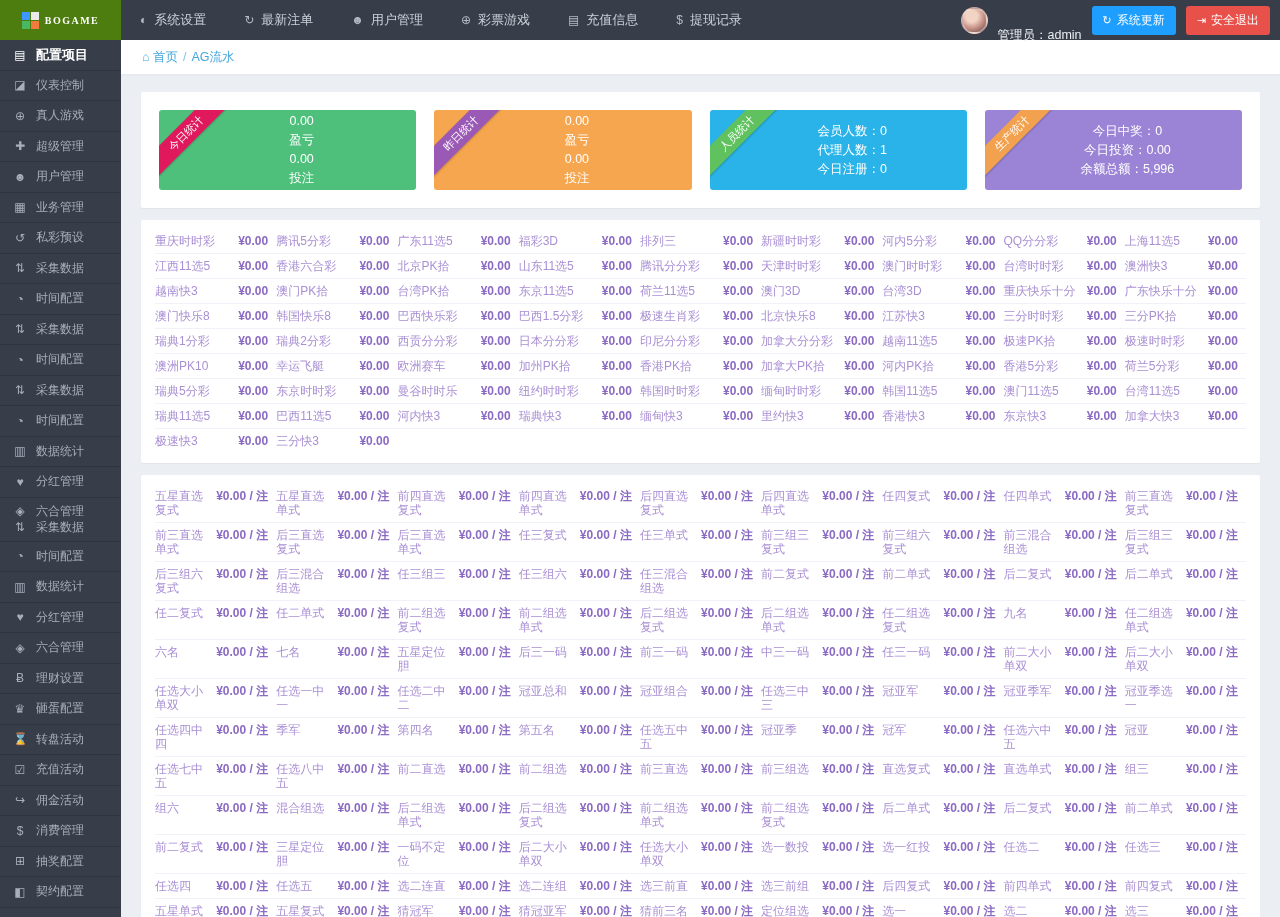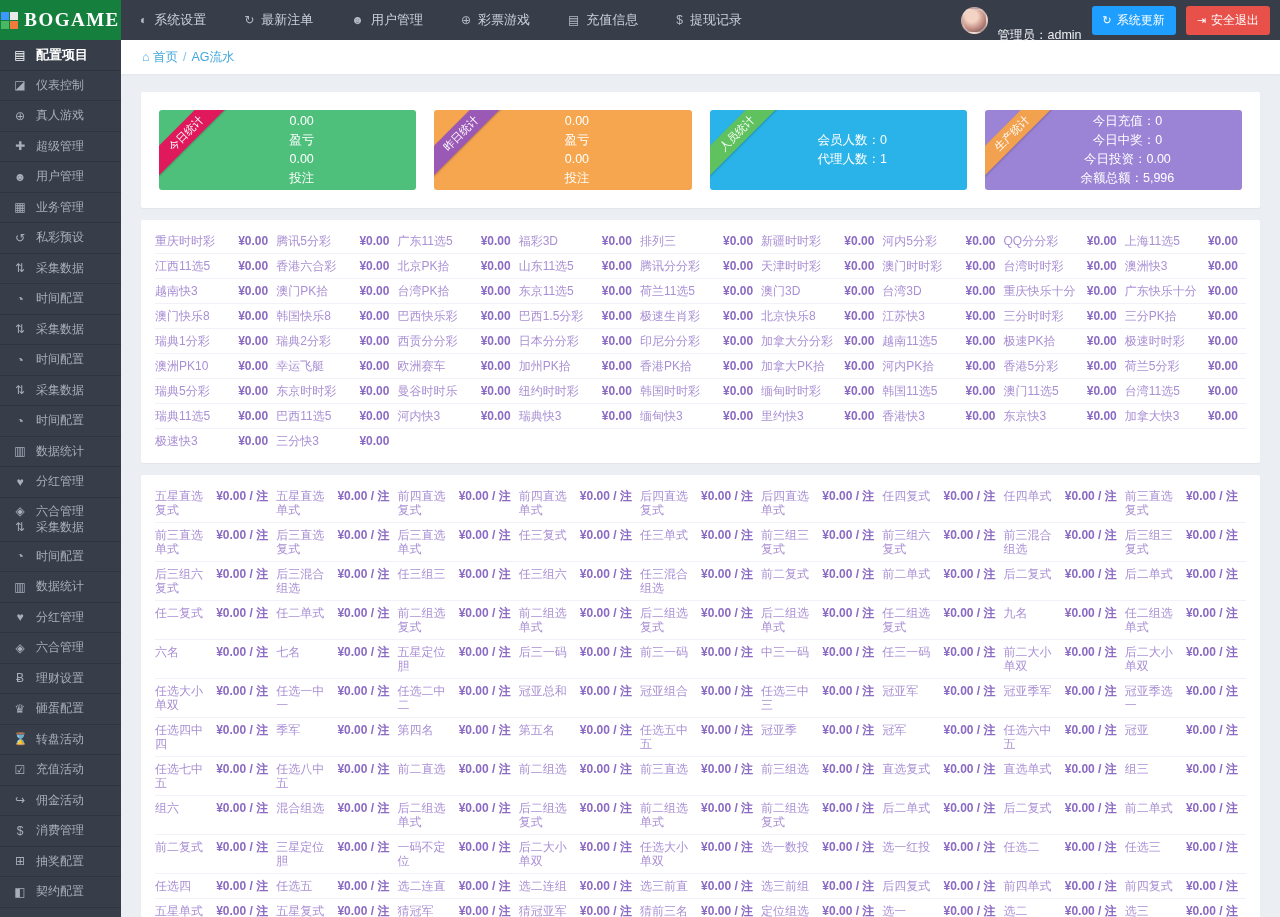--- a/index.html
+++ b/index.html
@@ -1,23 +1,23 @@
 <!DOCTYPE html>
 <html><head>
 <meta charset="utf-8">
 <style>
   * { margin:0; padding:0; box-sizing:border-box; }
   html,body { width:1280px; height:917px; overflow:hidden; background:#ebeef2;
     font-family:"Liberation Sans","DejaVu Sans",sans-serif; }
 
   
   .navbar { display:flex; align-items:stretch; height:40px; background:#373d49; }
-  .logo { width:121px; background:#15803d; display:flex; align-items:center; justify-content:center;
+  .logo { width:121px; background:#4d7c0f; display:flex; align-items:center; justify-content:center;
     gap:6px; color:#fff; font-family:"Liberation Serif","DejaVu Serif",serif; font-weight:bold;
-    font-size:19px; letter-spacing:1.5px; cursor:pointer; }
+    font-size:10px; letter-spacing:1.5px; cursor:pointer; }
   .logo-grid { display:grid; grid-template-columns:8px 8px; grid-template-rows:8px 8px; gap:1px; }
   .logo-grid i { display:block; }
   .nav-menu { display:flex; }
   .nav-item { display:flex; align-items:center; gap:7px; padding:0 19px; color:#ccd0d9;
     font-size:13px; cursor:pointer; }
   .nav-ico { font-size:12px; opacity:.85; }
   .nav-right { margin-left:auto; display:flex; align-items:center; gap:10px; padding-right:10px; }
   .avatar { width:27px; height:27px; border-radius:50%; cursor:pointer;
     background:radial-gradient(circle at 38% 32%, #f2d3c4 0 28%, #c9958a 55%, #5f4040);
     border:2px solid rgba(255,255,255,.35); }
@@ -255,24 +255,24 @@
           <span class="ribbon" style="background: rgb(155, 89, 182);">昨日统计</span>
           <div class="line">0.00</div>
           <div class="line">盈亏</div>
           <div class="line">0.00</div>
           <div class="line">投注</div>
         </div>
         <div class="card" style="background: rgb(42, 179, 232);">
           <span class="ribbon" style="background: rgb(95, 194, 95);">人员统计</span>
           <div class="line">会员人数：0</div>
           <div class="line">代理人数：1</div>
+          <div class="line">今日注册：0</div>
         </div>
         <div class="card" style="background: rgb(155, 131, 214);">
           <span class="ribbon" style="background: rgb(242, 161, 79);">生产统计</span>
-          <div class="line">今日充值：0</div>
           <div class="line">今日中奖：0</div>
           <div class="line">今日投资：0.00</div>
           <div class="line">余额总额：5,996</div>
         </div>
       </div>
     <div class="panel tpanel" id="lottery-table">
         <div class="trow">
           <div class="tcell">
             <span class="tname">重庆时时彩</span>
             <span class="tval">¥0.00</span>

